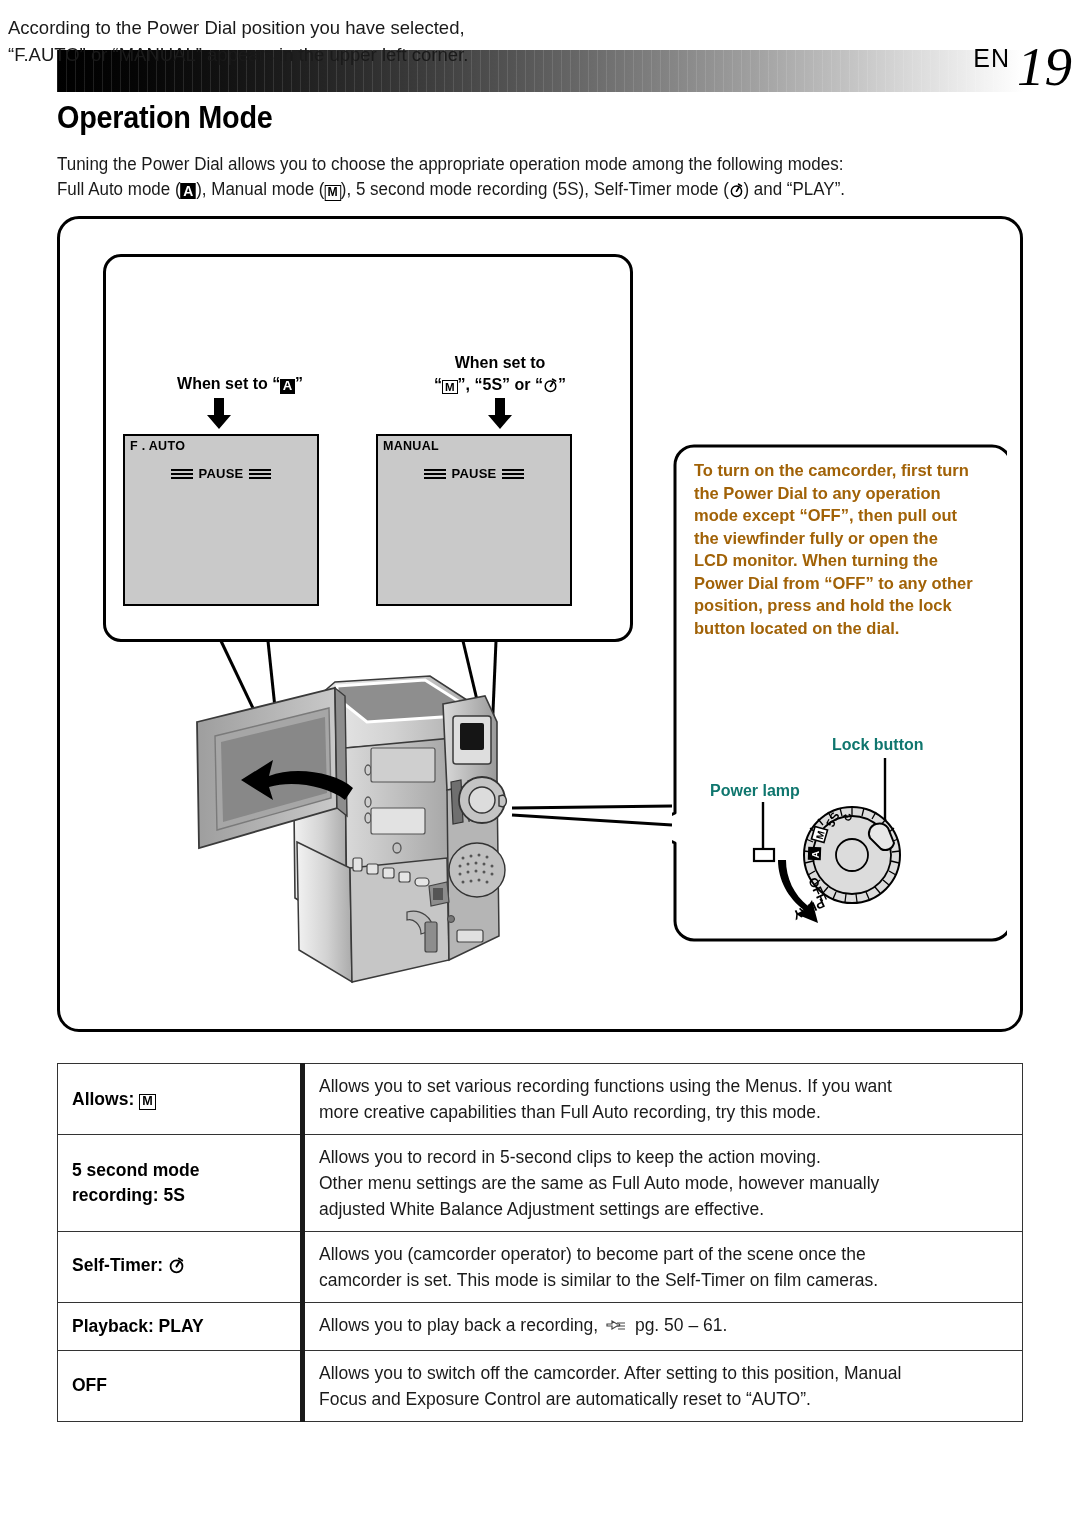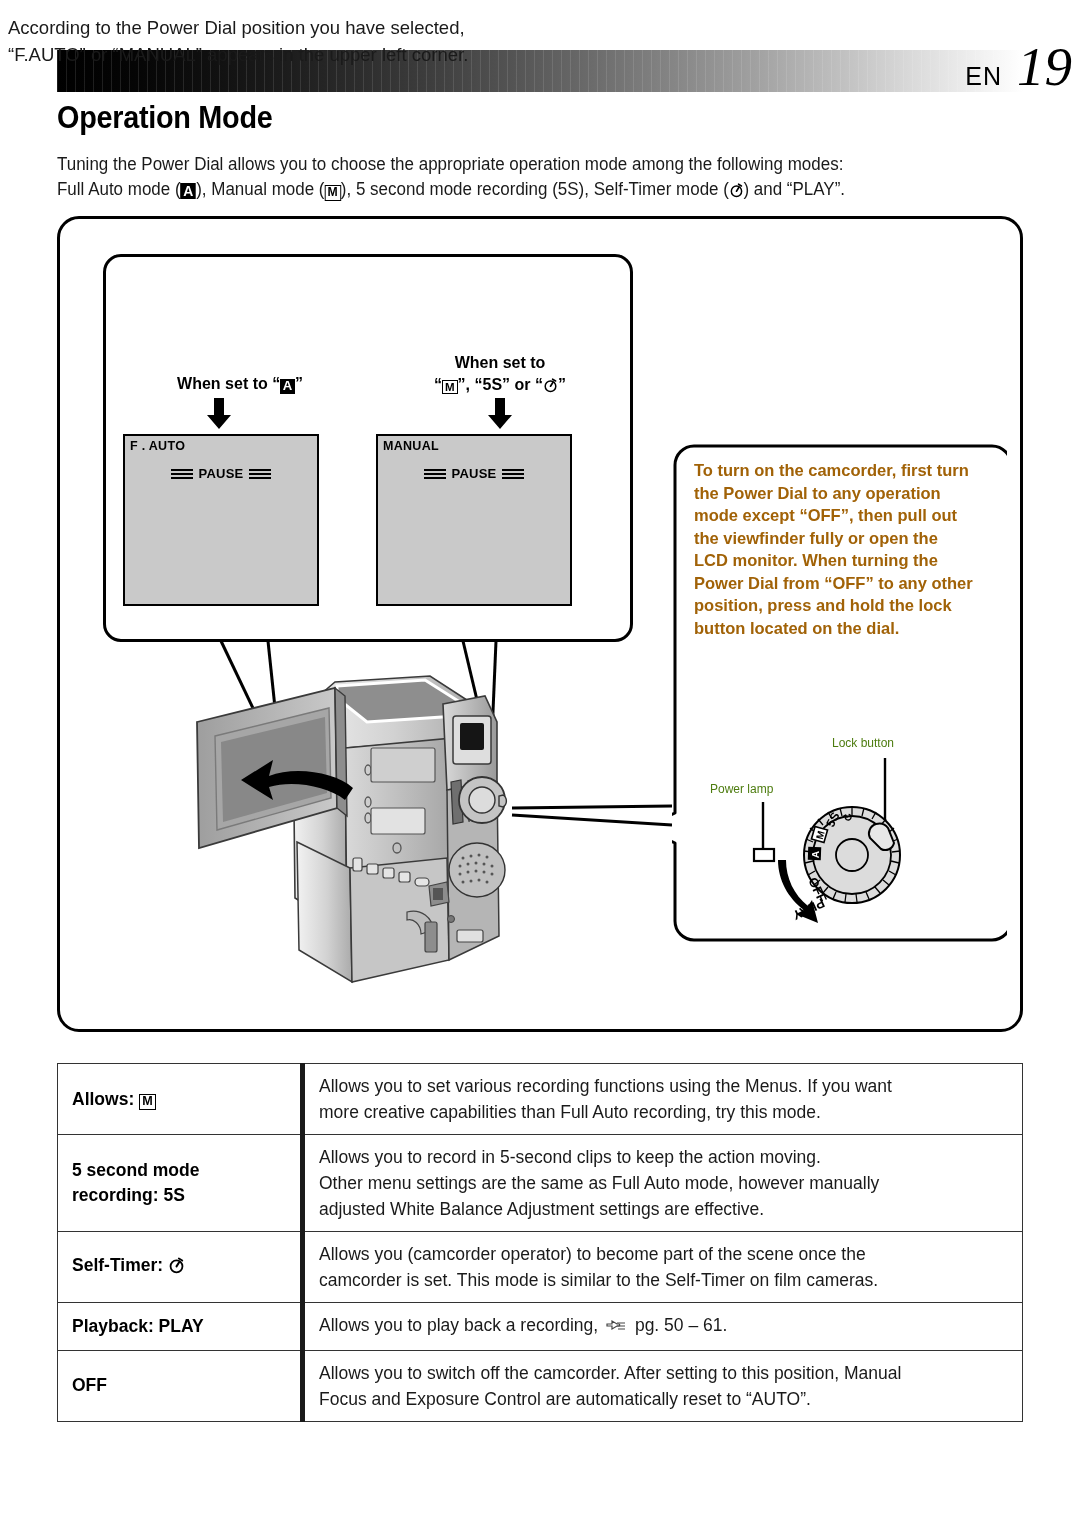--- a/index.html
+++ b/index.html
@@ -21,21 +21,21 @@
   }
   .header-stripes{
     position:absolute;left:0;top:0;right:0;bottom:0;
     background-image:repeating-linear-gradient(to right,
       rgba(255,255,255,0.11) 0px, rgba(255,255,255,0.11) 1px,
       rgba(0,0,0,0) 1px, rgba(0,0,0,0) 9px);
     pointer-events:none;
   }
   .page-num-wrap{
     position:absolute;right:8px;top:44px;
-    display:flex;align-items:flex-end;gap:15px;
+    display:flex;align-items:flex-start;gap:7px;
   }
   .en-label{font-family:"Liberation Sans",sans-serif;font-size:25px;letter-spacing:1px;color:#000;}
   .page-number{font-family:"Liberation Serif",serif;font-style:italic;font-size:55px;font-weight:400;color:#000;line-height:0.85;}
 
   
   .page-title{
     position:absolute;left:57px;top:100px;
     font-family:"Liberation Sans",sans-serif;
     font-weight:bold;font-size:31px;color:#000;
     letter-spacing:-0.3px;
@@ -116,21 +116,21 @@
     box-sizing:border-box;
   }
   .bubble-right svg{position:absolute;left:0;top:0;}
   .bubble-right-text{
     position:absolute;left:22px;top:16px;width:280px;
     font-weight:bold;font-size:16.5px;line-height:22.5px;color:#a16207;
   }
 
   
   .dial-area{position:absolute;left:700px;top:720px;width:310px;height:215px;}
-  .dial-label{position:absolute;font-weight:normal;font-size:12px;color:#4d7c0f;}
+  .dial-label{position:absolute;font-weight:bold;font-size:16px;color:#0f766e;}
   .lbl-lock{left:132px;top:16px;}
   .lbl-power{left:10px;top:62px;}
 
   
   .cam-area{position:absolute;left:185px;top:630px;width:500px;height:390px;}
 
   
   .tbl{
     position:absolute;left:57px;top:1063px;width:966px;
     border-collapse:collapse;table-layout:fixed;

